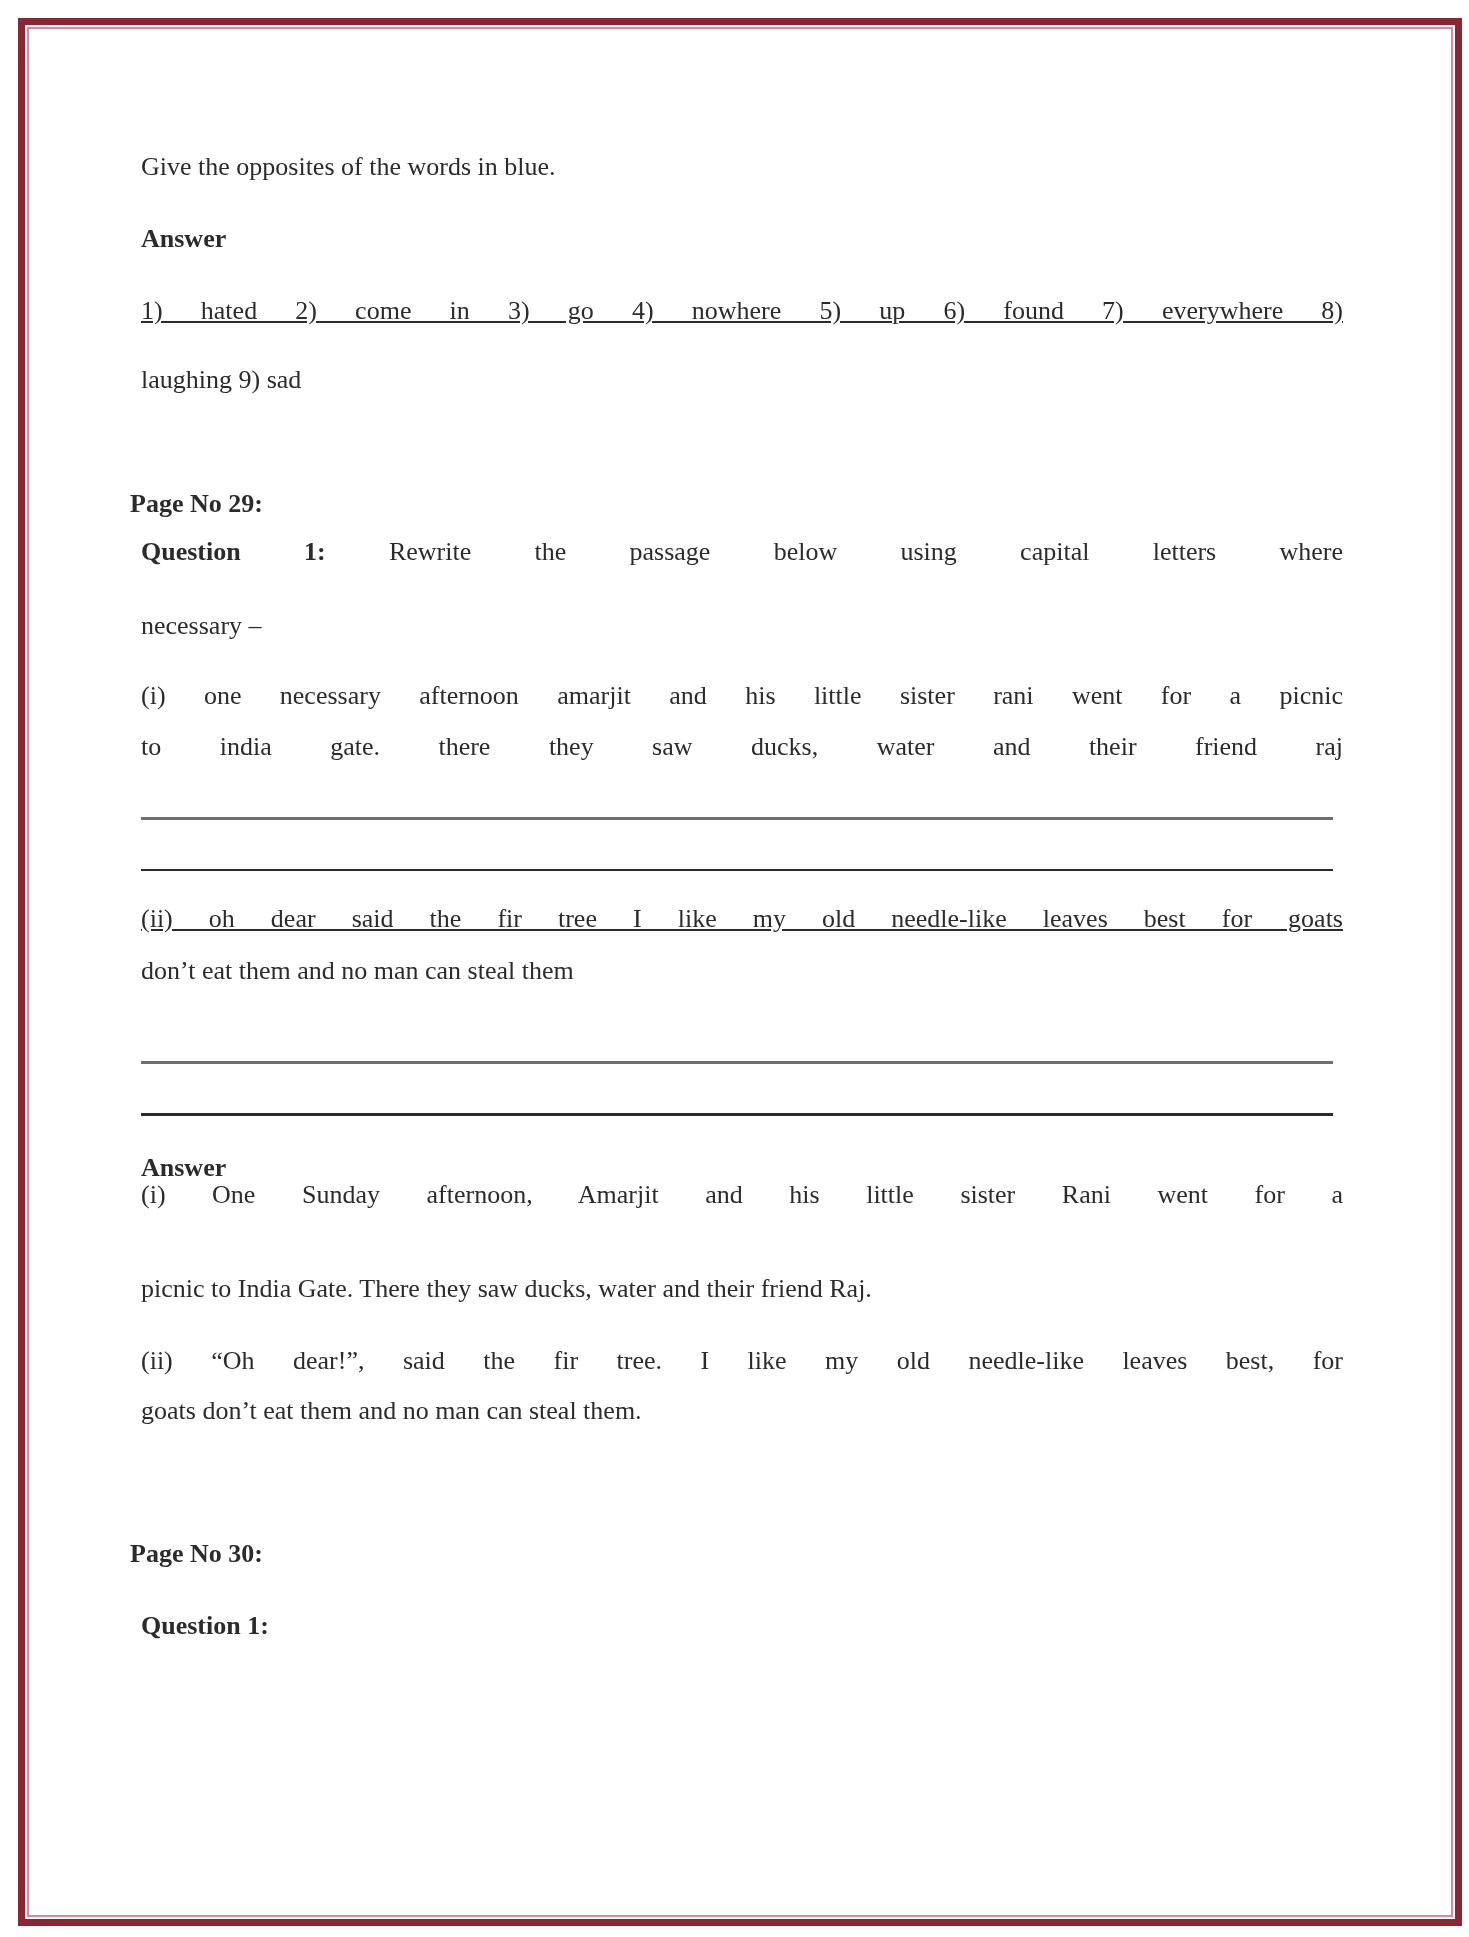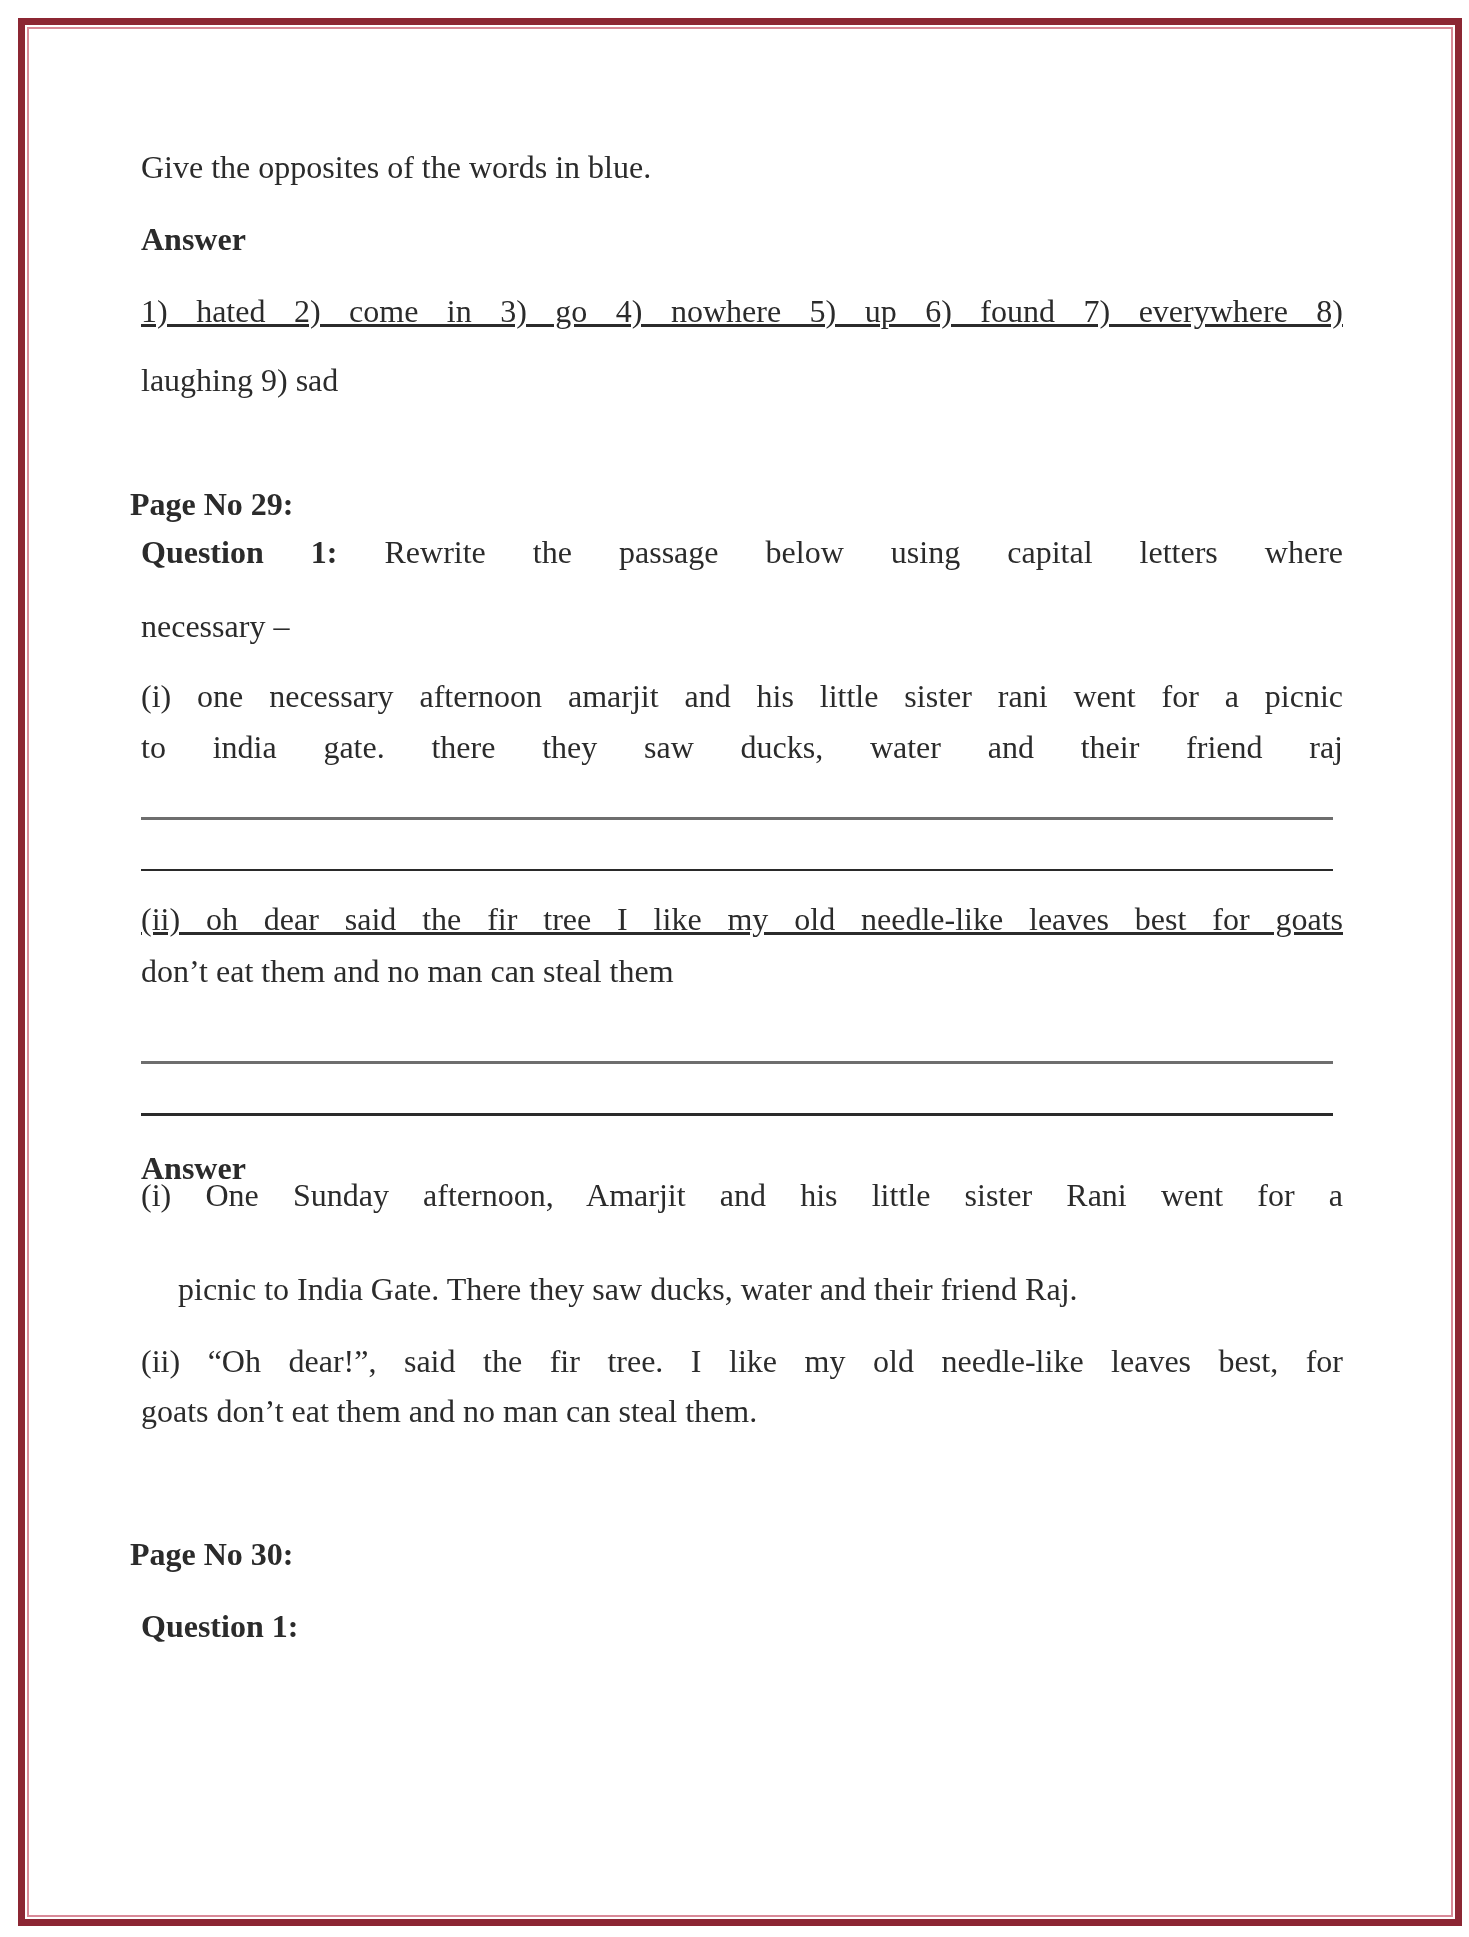--- a/index.html
+++ b/index.html
@@ -31,21 +31,21 @@
     top: 2px;
     right: 2px;
     bottom: 2px;
     border: 2px solid #d98a98;
     box-sizing: border-box;
   }
   .line {
     position: absolute;
     left: 141px;
     width: 1202px;
-    font-size: 32px;
+    font-size: 26px;
     line-height: 40px;
     height: 40px;
     white-space: nowrap;
   }
   .line.just {
     text-align: justify;
     text-align-last: justify;
     white-space: normal;
   }
   .bold {
@@ -99,19 +99,19 @@
 
 <div class="line just" style="top:899px;text-decoration:underline;">(ii) oh dear said the fir tree I like my old needle-like leaves best for goats</div>
 <div class="line" style="top:951px;">don’t eat them and no man can steal them</div>
 
 <div class="rule gray" style="top:1061px;"></div>
 <div class="rule darker" style="top:1113px;"></div>
 
 <div class="line bold" style="top:1148px;">Answer</div>
 
 <div class="line just" style="top:1159px;margin-top:16px;">(i) One Sunday afternoon, Amarjit and his little sister Rani went for a</div>
-<div class="line" style="top:1269px;margin-left:37px;">picnic to India Gate. There they saw ducks, water and their friend Raj.</div>
+<div class="line" style="top:1269px;">picnic to India Gate. There they saw ducks, water and their friend Raj.</div>
 
 <div class="line just" style="top:1341px;">(ii) “Oh dear!”, said the fir tree. I like my old needle-like leaves best, for</div>
 <div class="line" style="top:1391px;">goats don’t eat them and no man can steal them.</div>
 
 <div class="line bold center" style="top:1534px;">Page No 30:</div>
 <div class="line bold" style="top:1606px;">Question 1:</div>
 
 </body></html>

